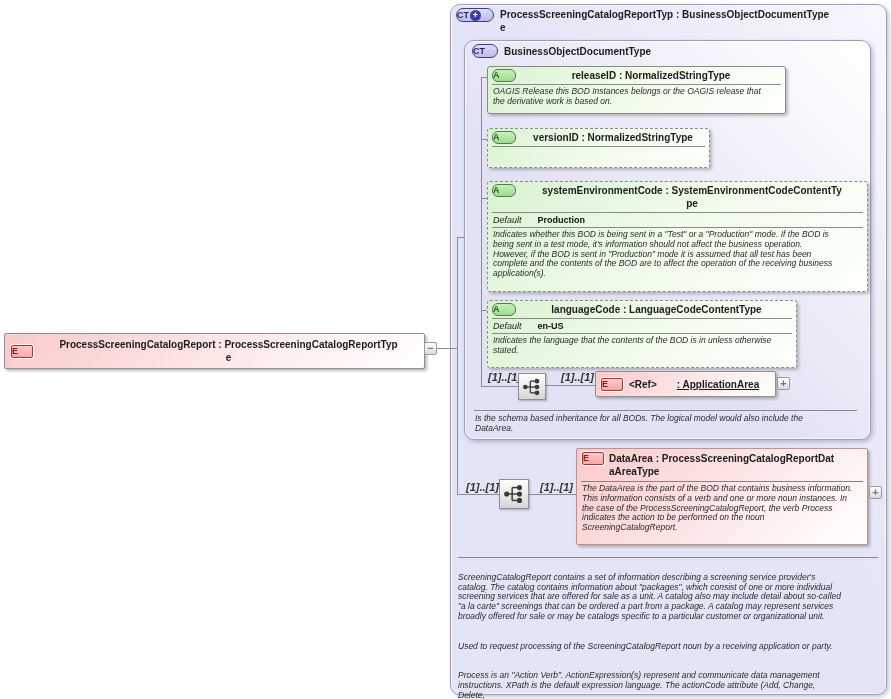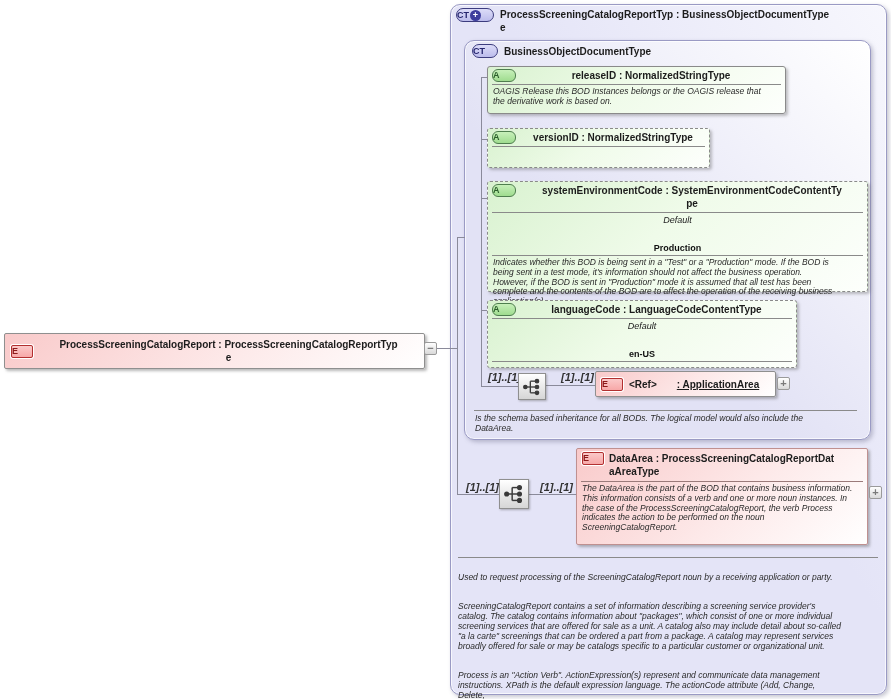--- a/index.html
+++ b/index.html
@@ -31,21 +31,21 @@
        background:linear-gradient(#fbc9c9,#f7a8a8);color:#8b1a1a;
        box-shadow:0 0 0 1px #ffffff;}
   
   .attr{border:1px solid #8a8a8a;border-radius:3px;
         background:linear-gradient(135deg,#d9f2d0 0%,#effbe9 45%,#fdfffc 100%);
         box-shadow:2px 2px 3px rgba(80,80,80,.35);}
   .attr.optional{border-style:dashed;}
   .attr .ahdr{display:flex;align-items:flex-start;gap:5px;padding:2px 4px;}
   .attr .ahdr .hdr{flex:1;text-align:center;}
   .sep{border-top:1px solid #8a8a8a;margin:0 4px;}
-  .defrow{display:flex;align-items:center;gap:16px;padding:1px 5px;font-size:9px;line-height:12px;flex-direction:column;}
+  .defrow{display:flex;align-items:center;gap:16px;padding:1px 5px;font-size:9px;line-height:12px;}
   .defrow .dl{font-style:italic;color:#222;}
   .defrow .dv{font-weight:bold;color:#111;}
   .ann{font-style:italic;font-size:8.5px;line-height:9.8px;color:#2a2a2a;
        padding:2px 5px;white-space:pre-line;}
   
   .elem{border:1px solid #8f8f8f;border-radius:2px;
         background:linear-gradient(135deg,#f9caca 0%,#fde9e9 55%,#ffffff 100%);
         box-shadow:2px 2px 3px rgba(80,80,80,.4);}
   
   .seq{border:1px solid #8f8f8f;background:linear-gradient(#ffffff,#d6d6d6);
@@ -147,20 +147,22 @@
     <div class="ahdr">
       <span class="badge b-a">A</span>
       <span class="hdr">languageCode : LanguageCodeContentType</span>
     </div>
     <div class="sep"></div>
     <div class="defrow">
       <span class="dl">Default</span>
       <span class="dv">en-US</span>
     </div>
     <div class="sep"></div>
+    <div class="ann">Indicates the language that the contents of the BOD is in unless otherwise
+stated.</div>
   </div>
 
   <span class="abs card" style="left:488px;top:372px;">[1]..[1]</span>
   <div class="abs seq" style="left:518px;top:373px;width:28px;height:27px;">
     <svg width="20" height="20" viewBox="0 0 24 24">
       <g stroke="#3a3a3a" stroke-width="1.6" fill="#3a3a3a">
         <line x1="4" y1="12" x2="10" y2="12"></line>
         <line x1="10" y1="5" x2="10" y2="19"></line>
         <line x1="10" y1="5" x2="17" y2="5"></line>
         <line x1="10" y1="12" x2="17" y2="12"></line>
@@ -217,26 +219,26 @@
 the case of the ProcessScreeningCatalogReport, the verb Process
 indicates the action to be performed on the noun
 ScreeningCatalogReport.</div>
   </div>
   <div class="abs sq" style="left:869px;top:486px;">
     <span>+</span>
   </div>
 
   <div class="sep abs" style="left:458px;top:557px;width:420px;margin:0;"></div>
   <div class="abs footer" style="left:458px;top:563px;width:424px;">
-    <div class="p">Used to request processing of the ScreeningCatalogReport noun by a receiving application or party.</div>
     <div class="p">ScreeningCatalogReport contains a set of information describing a screening service provider's
 catalog. The catalog contains information about "packages", which consist of one or more individual
 screening services that are offered for sale as a unit. A catalog also may include detail about so-called
 "a la carte" screenings that can be ordered a part from a package. A catalog may represent services
 broadly offered for sale or may be catalogs specific to a particular customer or organizational unit.</div>
+    <div class="p">Used to request processing of the ScreeningCatalogReport noun by a receiving application or party.</div>
     <div class="p">Process is an "Action Verb". ActionExpression(s) represent and communicate data management
 instructions. XPath is the default expression language. The actionCode attribute (Add, Change,
 Delete,
 Replace) specifies the action to be taken by the receiver. The data entities being managed
 are represented as elements of the ScreeningCatalogReport noun in the BOD instance.</div>
   </div>
 
 </div>
 
 </body></html>

